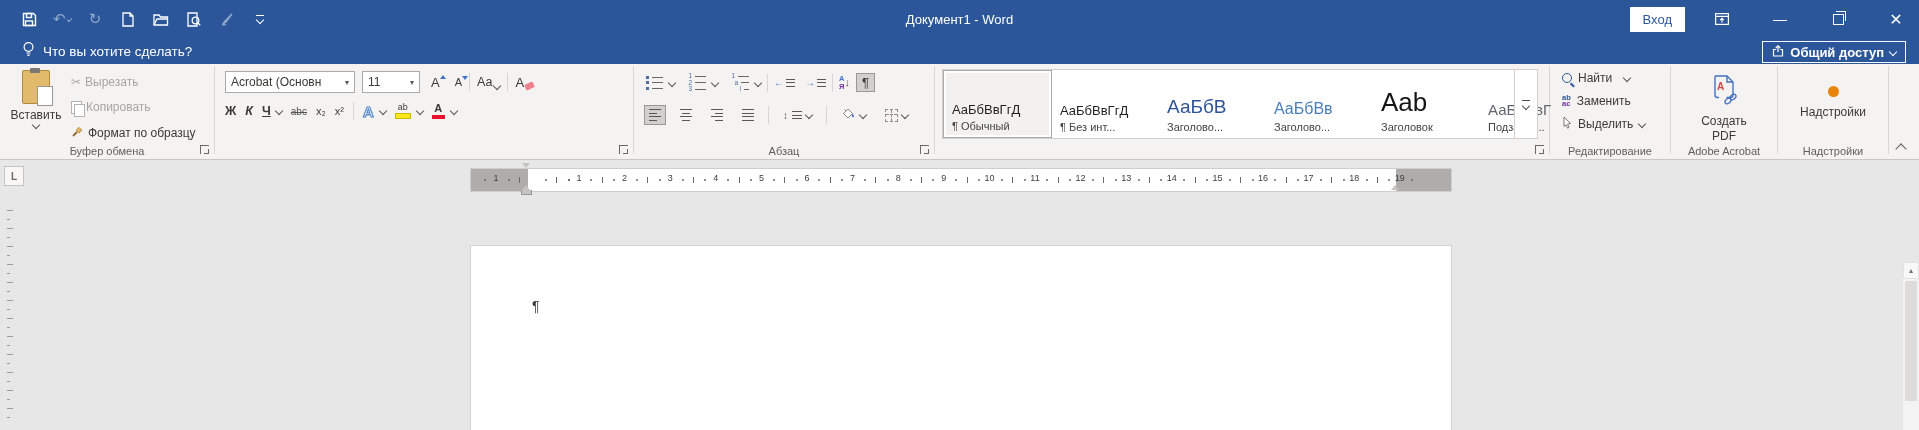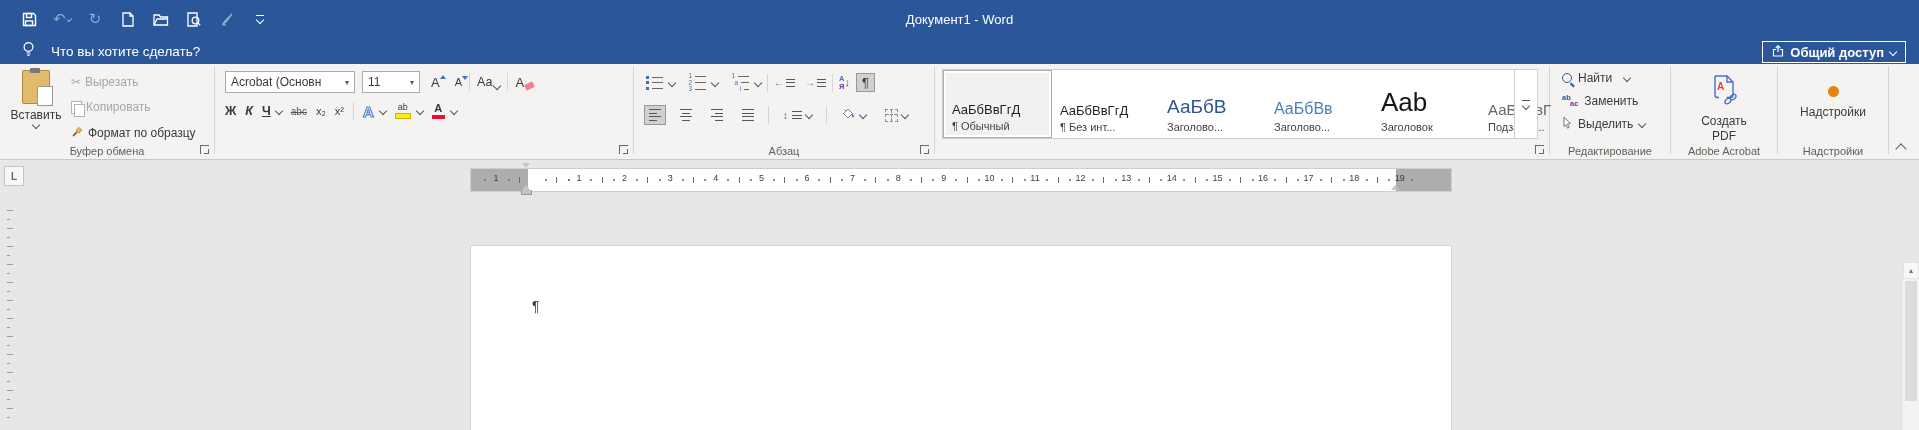--- a/index.html
+++ b/index.html
@@ -16,21 +16,21 @@
   .signin{background:#fff;color:#2B579A;font-size:13px;padding:5px 13px;margin-right:26px;cursor:default;}
   .winbtn{width:22px;height:22px;display:inline-flex;align-items:center;justify-content:center;color:#fff;font-size:14px;margin-right:36px;}
   .winbtn.close{margin-right:12px;font-size:16px;}
   .restore-glyph{position:relative;width:9px;height:9px;border:1px solid #fff;}
   .restore-glyph::before{content:"";position:absolute;left:2px;top:-4px;width:9px;height:9px;border-top:1px solid #fff;border-right:1px solid #fff;}
   
   .tabsrow{position:absolute;left:0;top:38px;width:1919px;height:26px;background:#2B579A;display:flex;align-items:stretch;}
   .tabs{display:flex;margin-left:8px;}
   .tab{color:#fff;font-size:13.5px;padding:0 15px;display:flex;align-items:center;cursor:default;}
   .tab.active{background:#F4F3F2;color:#2B579A;}
-  .tellme{display:flex;align-items:center;color:#fff;font-size:13.5px;margin-left:22px;gap:16px;}
+  .tellme{display:flex;align-items:center;color:#fff;font-size:13.5px;margin-left:22px;gap:8px;}
   .share{position:absolute;right:13px;top:3px;height:20px;border:1px solid #fff;color:#fff;font-weight:bold;font-size:13px;
     display:flex;align-items:center;gap:6px;padding:0 9px;}
   
   .ribbon{position:absolute;left:0;top:64px;width:1919px;height:95px;background:#F4F3F2;border-bottom:1px solid #C9C7C5;
     display:flex;color:#3B3A39;}
   .group{position:relative;height:95px;flex:0 0 auto;}
   .gsep{flex:0 0 1px;background:#D8D6D4;height:88px;margin-top:2px;}
   .glabel{position:absolute;left:0;right:0;bottom:2px;text-align:center;font-size:11px;color:#605E5C;}
   .launcher{position:absolute;right:5px;bottom:5px;width:8px;height:8px;border-left:1px solid #6b6967;border-top:1px solid #6b6967;}
   .launcher::after{content:"";position:absolute;right:0px;bottom:0px;width:4px;height:4px;
@@ -164,20 +164,35 @@
           <path d="M12 2 L5 9 l-2.4 3.4 L6 10 Z"></path>
           <path d="M2 12.8 h4"></path>
         </svg>
     </span>
     <span class="qi" style="flex-direction:column;gap:1px;">
       <span class="overline" style="border-color:#fff;"></span>
       <span class="cv" style="border-color:#fff;"></span>
     </span>
   </div>
   <div class="win-title">Документ1 - Word</div>
+  <div class="tb-right">
+    <span class="signin">Вход</span>
+    <span class="winbtn">
+      <svg width="14" height="12" viewBox="0 0 14 12" fill="none" stroke="#fff" stroke-width="1.2">
+          <rect x="0.6" y="0.6" width="12.8" height="10.8"></rect>
+          <line x1="0.6" y1="3.4" x2="13.4" y2="3.4"></line>
+          <path d="M7 9.5 V5.6 M5.2 7.2 L7 5.4 L8.8 7.2"></path>
+        </svg>
+    </span>
+    <span class="winbtn">—</span>
+    <span class="winbtn">
+        <span class="restore-glyph"></span>
+      </span>
+    <span class="winbtn close">✕</span>
+  </div>
 </div>
 
 <div class="tabsrow">
   <div class="tellme">
     <span>
       <svg width="13" height="17" viewBox="0 0 13 17" fill="none" stroke="#fff" stroke-width="1.2">
           <circle cx="6.5" cy="6" r="4.4"></circle>
           <path d="M4.6 12 h3.8 M5.2 14.2 h2.6"></path>
         </svg>
     </span>
@@ -439,21 +454,21 @@
 
   <div class="group" style="width:120px;">
     <div class="edrow">
       <span class="mag"></span>
       <span>Найти</span>
       <span class="cv" style="margin-left:6px;"></span>
     </div>
     <div class="edrow">
       <span class="rep">
         <span style="color:#2B579A;">ab</span>
-        <span style="color:#7030A0;margin-left:8px;">ac</span>
+        <span style="color:#7030A0;">ac</span>
       </span>
       <span>Заменить</span>
     </div>
     <div class="edrow">
       <span><svg width="10" height="13" viewBox="0 0 10 13">
             <path d="M2 1 L8.5 7.5 L5.5 8 L7 11.5 L5.5 12.2 L4 8.8 L2 10.5 Z" fill="#fff" stroke="#7A7876"></path>
           </svg></span>
       <span>Выделить</span>
       <span class="cv"></span>
     </div>

